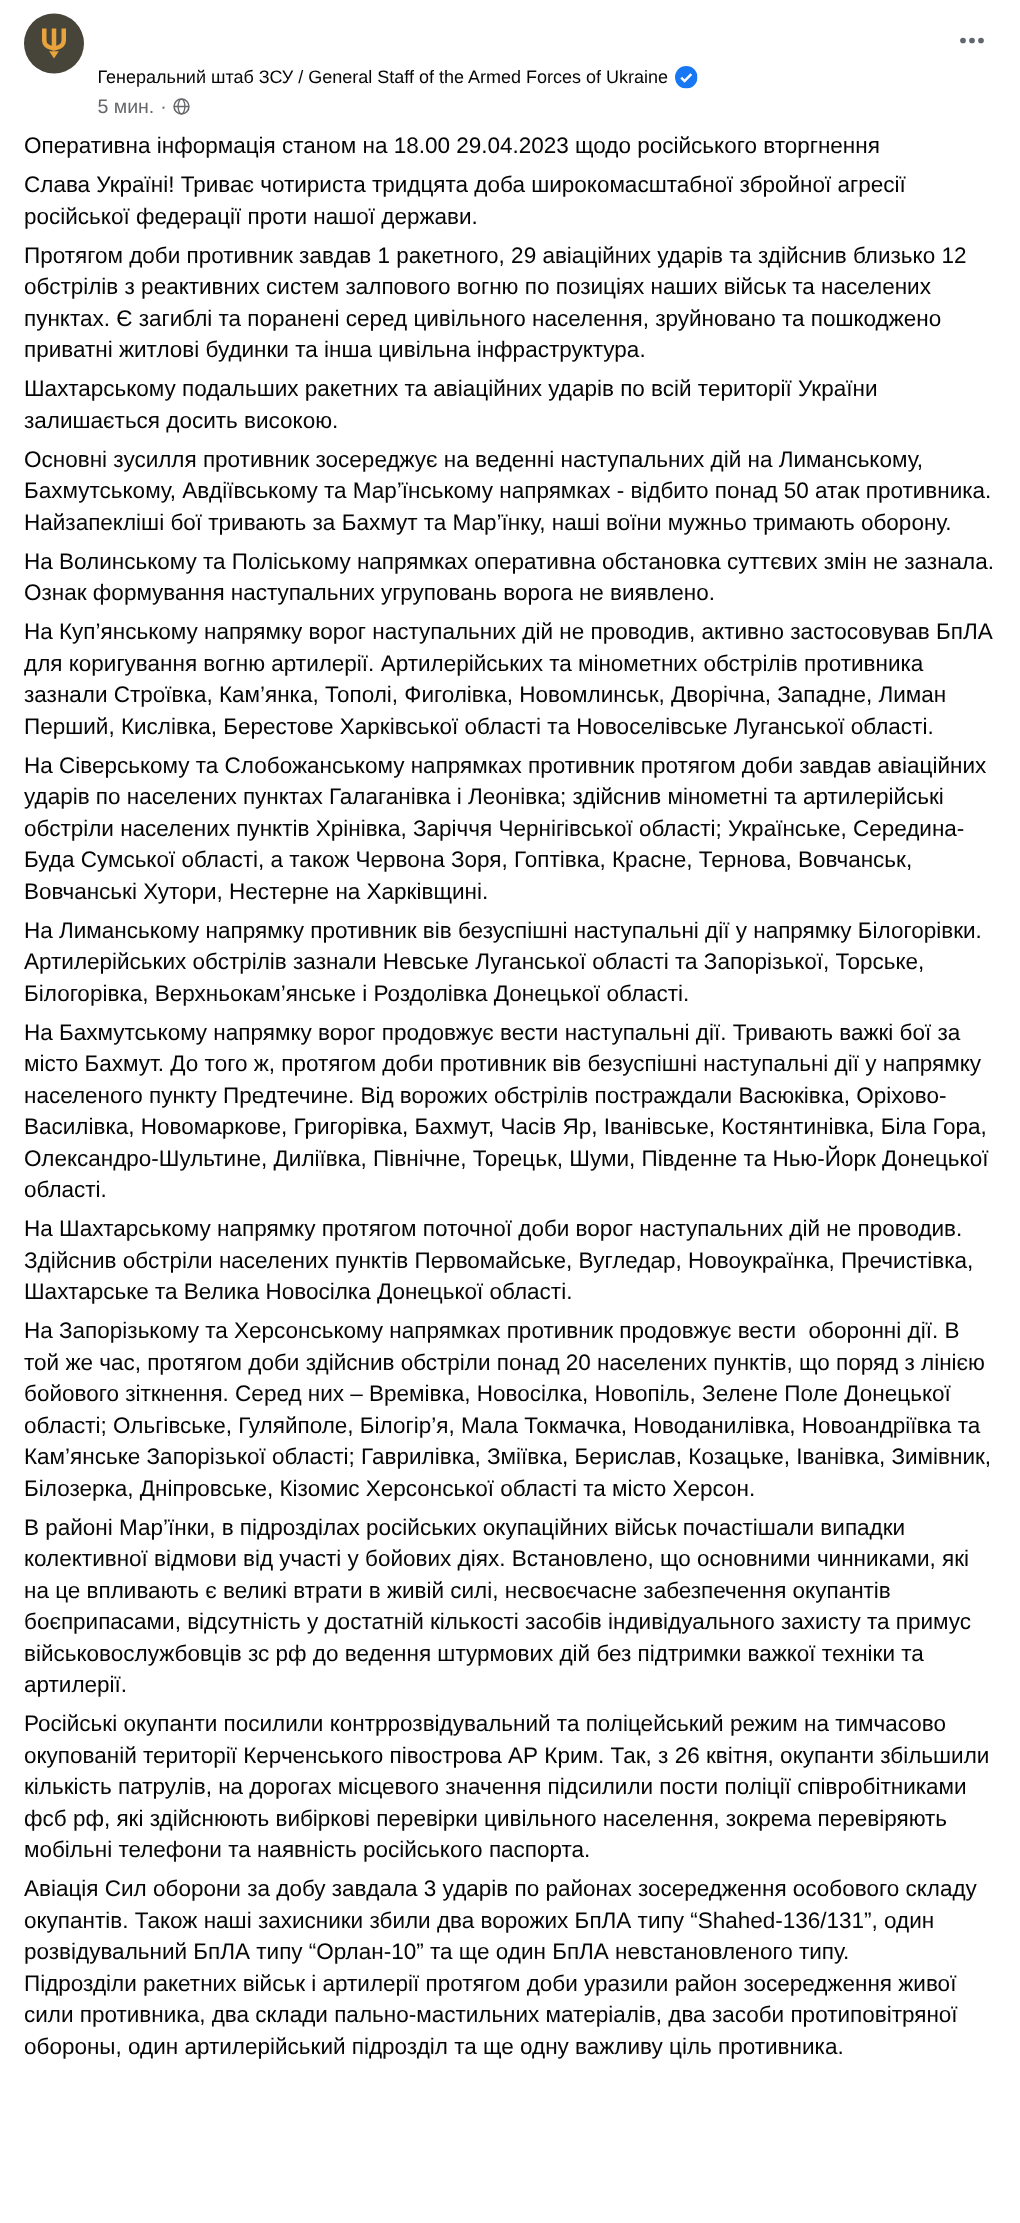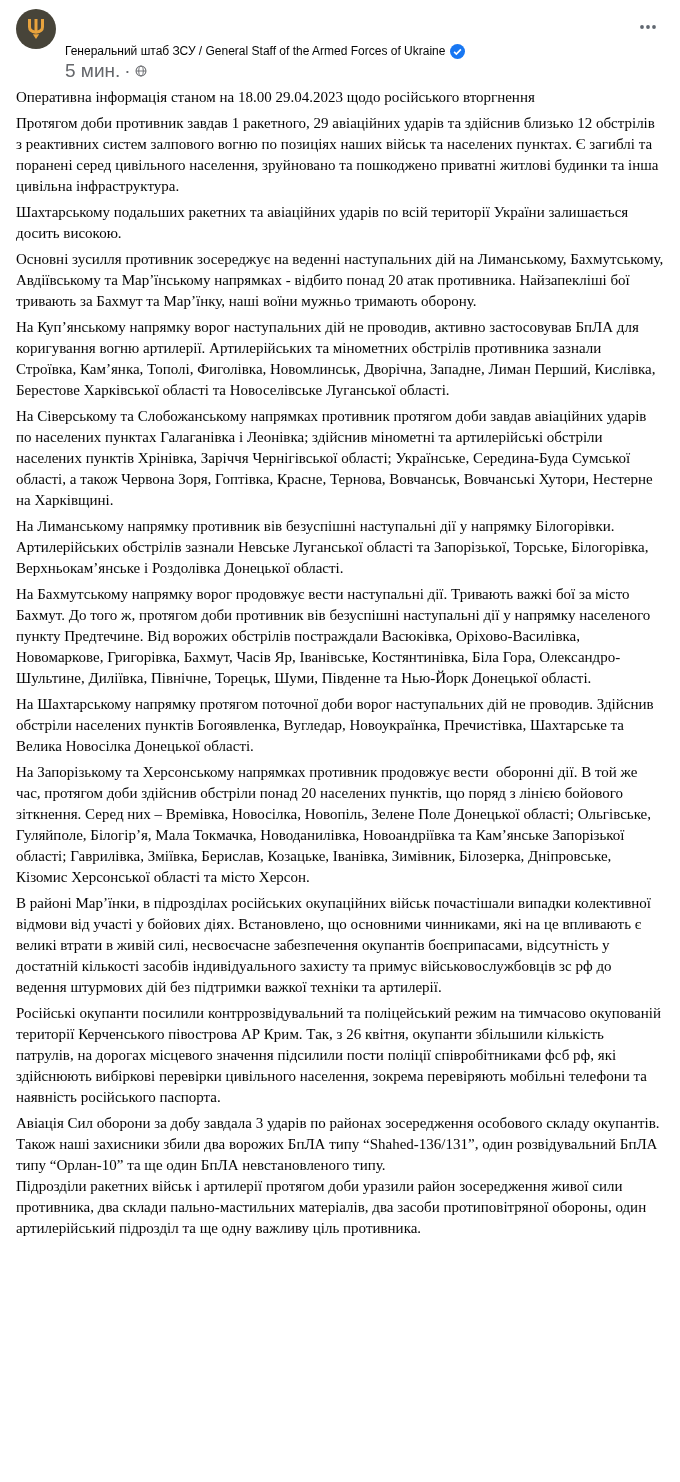--- a/index.html
+++ b/index.html
@@ -31,21 +31,21 @@
   .header-info { margin-left: 9px; flex: 1 1 auto; min-width: 0; }
   .name-row {
     display: flex; align-items: center; gap: 5px;
     font-size: 12px; line-height: 20px;
     font-weight: 400; color: #050505; margin-top: 32px;
   }
   .page-name { cursor: pointer; white-space: nowrap; }
   .verified { display: inline-flex; align-items: center; }
   .meta-row {
     display: flex; align-items: center; gap: 4px;
-    font-size: 19px; line-height: 17px; color: #65676b;
+    font-size: 13px; line-height: 17px; color: #65676b;
     margin-top: 1px;
     text-align: right;
   }
   .meta-row .sep { color: #65676b; }
   .globe { display: inline-flex; align-items: center; margin-top: 1px; }
   .more-btn {
     margin-left: auto;
     width: 32px; height: 32px;
     border-radius: 50%;
     display: flex; align-items: center; justify-content: center;
@@ -57,21 +57,20 @@
   .post-body {
     padding: 2px 16px 0 16px;
     font-size: 15px;
     line-height: 21px;
     color: #050505;
   }
   .post-body p {
     margin: 0 0 5px 0;
     white-space: pre-wrap;
     word-wrap: break-word;
-    font-family: Liberation Serif, serif;
   }
 </style>
 </head>
 <body>
 
 <div class="page">
   <div class="post-card">
 
     <div class="post-header">
       <div class="avatar">
@@ -113,28 +112,30 @@
             <circle cx="4" cy="10" r="1.9" fill="#606770"></circle>
             <circle cx="10" cy="10" r="1.9" fill="#606770"></circle>
             <circle cx="16" cy="10" r="1.9" fill="#606770"></circle>
           </svg>
         </span>
       </div>
     </div>
 
     <div class="post-body">
       <p>Оперативна інформація станом на 18.00 29.04.2023 щодо російського вторгнення</p>
+      <p>Слава Україні! Триває чотириста тридцята доба широкомасштабної збройної агресії російської федерації проти нашої держави.</p>
       <p>Протягом доби противник завдав 1 ракетного, 29 авіаційних ударів та здійснив близько 12 обстрілів з реактивних систем залпового вогню по позиціях наших військ та населених пунктах. Є загиблі та поранені серед цивільного населення, зруйновано та пошкоджено приватні житлові будинки та інша цивільна інфраструктура.</p>
       <p>Шахтарському подальших ракетних та авіаційних ударів по всій території України залишається досить високою.</p>
-      <p>Основні зусилля противник зосереджує на веденні наступальних дій на Лиманському, Бахмутському, Авдіївському та Мар’їнському напрямках - відбито понад 20 атак противника. Найзапекліші бої тривають за Бахмут та Мар’їнку, наші воїни мужньо тримають оборону.</p>
+      <p>Основні зусилля противник зосереджує на веденні наступальних дій на Лиманському, Бахмутському, Авдіївському та Мар’їнському напрямках - відбито понад 50 атак противника. Найзапекліші бої тривають за Бахмут та Мар’їнку, наші воїни мужньо тримають оборону.</p>
+      <p>На Волинському та Поліському напрямках оперативна обстановка суттєвих змін не зазнала. Ознак формування наступальних угруповань ворога не виявлено.</p>
       <p>На Куп’янському напрямку ворог наступальних дій не проводив, активно застосовував БпЛА для коригування вогню артилерії. Артилерійських та мінометних обстрілів противника зазнали Строївка, Кам’янка, Тополі, Фиголівка, Новомлинськ, Дворічна, Западне, Лиман Перший, Кислівка, Берестове Харківської області та Новоселівське Луганської області.</p>
       <p>На Сіверському та Слобожанському напрямках противник протягом доби завдав авіаційних ударів по населених пунктах Галаганівка і Леонівка; здійснив мінометні та артилерійські обстріли населених пунктів Хрінівка, Заріччя Чернігівської області; Українське, Середина-Буда Сумської області, а також Червона Зоря, Гоптівка, Красне, Тернова, Вовчанськ, Вовчанські Хутори, Нестерне на Харківщині.</p>
       <p>На Лиманському напрямку противник вів безуспішні наступальні дії у напрямку Білогорівки. Артилерійських обстрілів зазнали Невське Луганської області та Запорізької, Торське, Білогорівка, Верхньокам’янське і Роздолівка Донецької області.</p>
       <p>На Бахмутському напрямку ворог продовжує вести наступальні дії. Тривають важкі бої за місто Бахмут. До того ж, протягом доби противник вів безуспішні наступальні дії у напрямку населеного пункту Предтечине. Від ворожих обстрілів постраждали Васюківка, Оріхово-Василівка, Новомаркове, Григорівка, Бахмут, Часів Яр, Іванівське, Костянтинівка, Біла Гора, Олександро-Шультине, Диліївка, Північне, Торецьк, Шуми, Південне та Нью-Йорк Донецької області.</p>
-      <p>На Шахтарському напрямку протягом поточної доби ворог наступальних дій не проводив. Здійснив обстріли населених пунктів Богоявленка, Вугледар, Новоукраїнка, Пречистівка, Шахтарське та Велика Новосілка Донецької області.</p>
+      <p>На Шахтарському напрямку протягом поточної доби ворог наступальних дій не проводив. Здійснив обстріли населених пунктів Первомайське, Вугледар, Новоукраїнка, Пречистівка, Шахтарське та Велика Новосілка Донецької області.</p>
       <p>На Запорізькому та Херсонському напрямках противник продовжує вести  оборонні дії. В той же час, протягом доби здійснив обстріли понад 20 населених пунктів, що поряд з лінією бойового зіткнення. Серед них – Времівка, Новосілка, Новопіль, Зелене Поле Донецької області; Ольгівське, Гуляйполе, Білогір’я, Мала Токмачка, Новоданилівка, Новоандріївка та Кам’янське Запорізької області; Гаврилівка, Зміївка, Берислав, Козацьке, Іванівка, Зимівник, Білозерка, Дніпровське, Кізомис Херсонської області та місто Херсон.</p>
       <p>В районі Мар’їнки, в підрозділах російських окупаційних військ почастішали випадки колективної відмови від участі у бойових діях. Встановлено, що основними чинниками, які на це впливають є великі втрати в живій силі, несвоєчасне забезпечення окупантів боєприпасами, відсутність у достатній кількості засобів індивідуального захисту та примус військовослужбовців зс рф до ведення штурмових дій без підтримки важкої техніки та артилерії.</p>
       <p>Російські окупанти посилили контррозвідувальний та поліцейський режим на тимчасово окупованій території Керченського півострова АР Крим. Так, з 26 квітня, окупанти збільшили кількість патрулів, на дорогах місцевого значення підсилили пости поліції співробітниками фсб рф, які здійснюють вибіркові перевірки цивільного населення, зокрема перевіряють мобільні телефони та наявність російського паспорта.</p>
       <p>Авіація Сил оборони за добу завдала 3 ударів по районах зосередження особового складу окупантів. Також наші захисники збили два ворожих БпЛА типу “Shahed-136/131”, один розвідувальний БпЛА типу “Орлан-10” та ще один БпЛА невстановленого типу.
 Підрозділи ракетних військ і артилерії протягом доби уразили район зосередження живої сили противника, два склади пально-мастильних матеріалів, два засоби протиповітряної обороны, один артилерійський підрозділ та ще одну важливу ціль противника.</p>
     </div>
 
   </div>
 </div>
 

